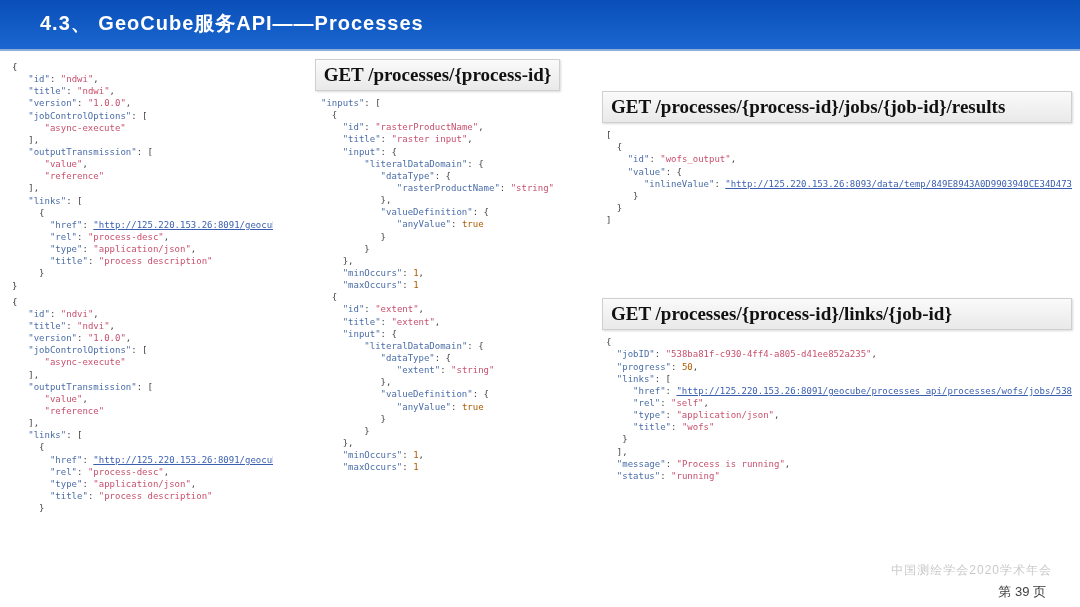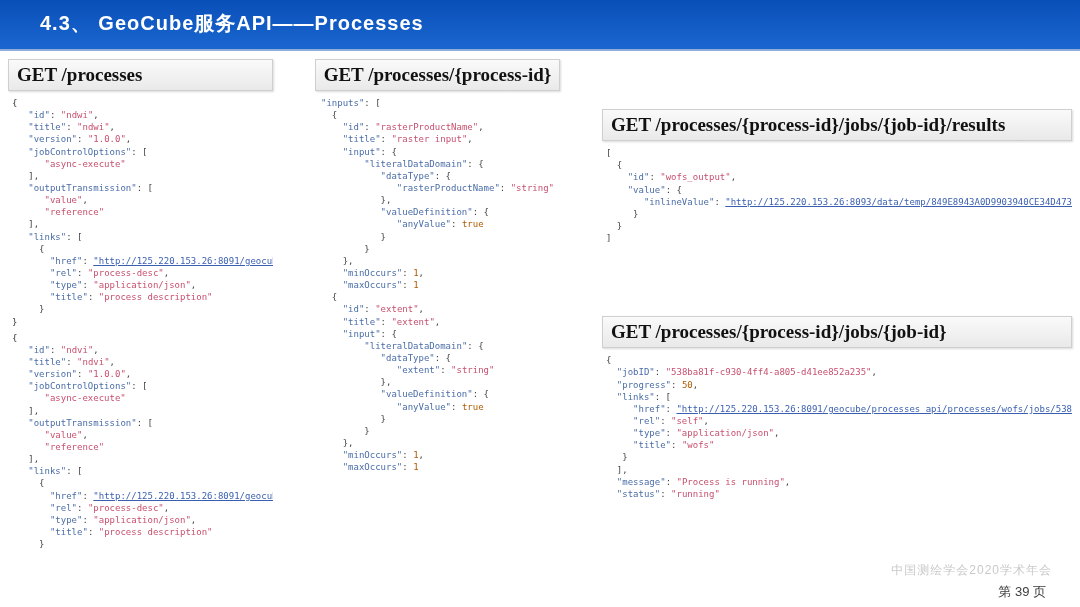--- a/index.html
+++ b/index.html
@@ -70,21 +70,20 @@
   .spacer { height: 14px; }
 </style>
 </head>
 <body>
 
 <div class="title-bar">4.3、 GeoCube服务API——Processes</div>
 
 <div class="content">
 
   <div class="col col1">
-    <div class="section-header">GET /processes</div>
     <div class="json-block"><span class="p">{</span>
    <span class="k">"id"</span>: <span class="s">"ndwi"</span>,
    <span class="k">"title"</span>: <span class="s">"ndwi"</span>,
    <span class="k">"version"</span>: <span class="s">"1.0.0"</span>,
    <span class="k">"jobControlOptions"</span>: [
       <span class="s">"async-execute"</span>
    ],
    <span class="k">"outputTransmission"</span>: [
       <span class="s">"value"</span>,
       <span class="s">"reference"</span>
@@ -160,21 +159,21 @@
     <span class="k">"value"</span>: {
        <span class="k">"inlineValue"</span>: <span class="s u">"http://125.220.153.26:8093/data/temp/849E8943A0D9903940CE34D473F208/738d933f-fcaa-4f72-ac31-e758610c7504/WOFS.png"</span>
      }
   }
 ]</div>
     <div class="spacer"></div>
     <div class="spacer"></div>
     <div class="spacer"></div>
     <div class="spacer"></div>
     <div class="spacer"></div>
-    <div class="section-header">GET /processes/{process-id}/jobs/{job-id}</div>
+    <div class="section-header">GET /processes/{process-id}/links/{job-id}</div>
     <div class="json-block">{
   <span class="k">"jobID"</span>: <span class="s">"538ba81f-c930-4ff4-a805-d41ee852a235"</span>,
   <span class="k">"progress"</span>: <span class="n">50</span>,
   <span class="k">"links"</span>: [
      <span class="k">"href"</span>: <span class="s u">"http://125.220.153.26:8091/geocube/processes_api/processes/wofs/jobs/538ba81f-c930-4ff4-a805-d41ee85…"</span>
      <span class="k">"rel"</span>: <span class="s">"self"</span>,
      <span class="k">"type"</span>: <span class="s">"application/json"</span>,
      <span class="k">"title"</span>: <span class="s">"wofs"</span>
    }
   ],

